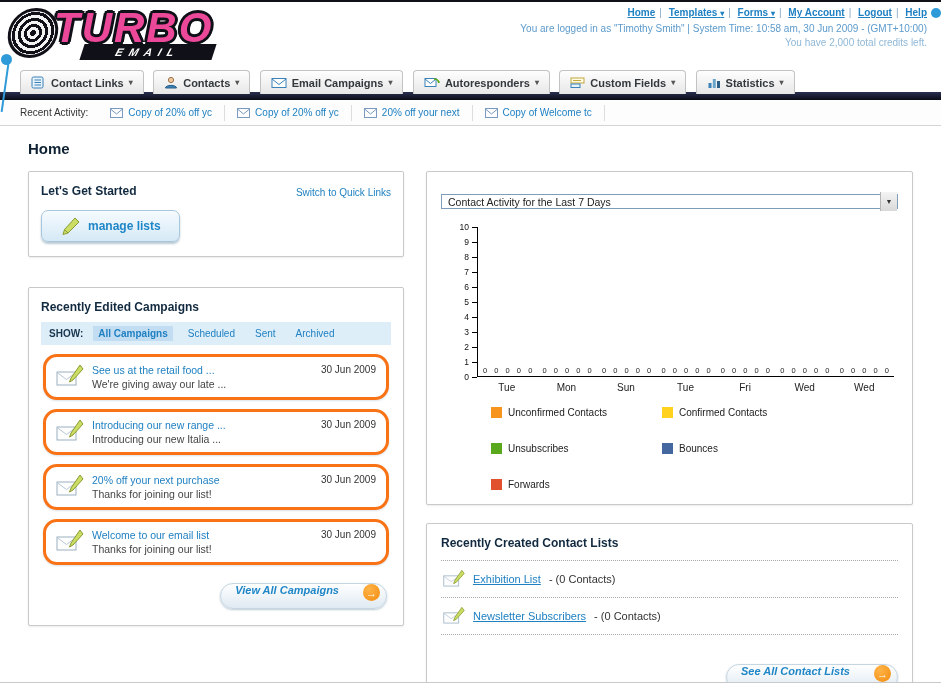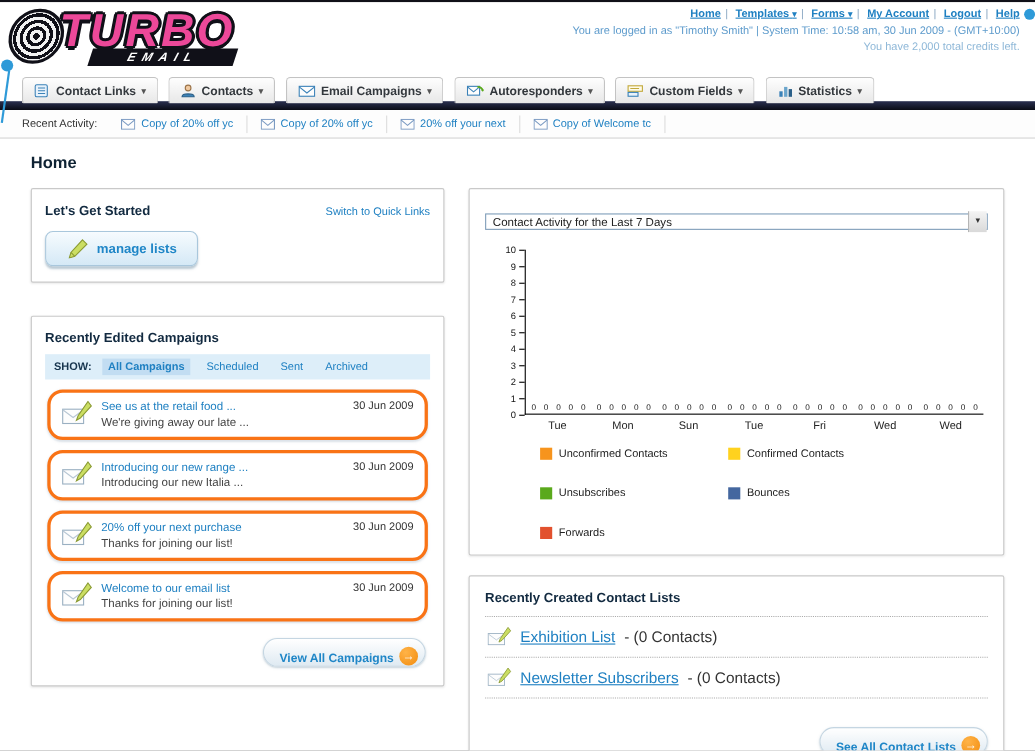--- a/index.html
+++ b/index.html
@@ -99,24 +99,24 @@
     display: flex; align-items: flex-start; gap: 8px; padding: 7px 10px; margin: 9px 2px;
     border: 3px solid #f97316; border-radius: 14px; box-shadow: 0 1px 2px rgba(150,170,190,0.35);
     background: #fff;
   }
   .camp-texts { flex: 1; }
   .camp-title { font-size: 10.5px; color: #1f80c2; text-decoration: none; display: block; }
   .camp-sub { font-size: 10.5px; color: #444; margin-top: 2px; }
   .camp-date { font-size: 10px; color: #333; white-space: nowrap; }
   .viewall-row { text-align: right; padding: 6px 4px 10px 0; }
   .pill-btn {
-    display: inline-flex; align-items: flex-end; gap: 5px; height: 26px; padding: 0 6px 0 14px;
+    display: inline-flex; align-items: flex-start; gap: 24px; height: 26px; padding: 0 6px 0 14px;
     border: 1px solid #c5d6e2; border-radius: 14px;
     background: linear-gradient(#ffffff, #dfeaf2); box-shadow: 0 1px 2px rgba(120,150,170,0.5);
-    font-size: 11px; font-weight: bold; color: #1f86c7; cursor: pointer; text-decoration: none;
+    font-size: 11px; font-weight: bold; color: #1f86c7; cursor: pointer; text-decoration: none; font-style: italic;
   }
   .orange-circle {
     width: 17px; height: 17px; border-radius: 50%; background: radial-gradient(circle at 35% 30%, #ffb347, #f28c0f);
     color: #fff; font-size: 11px; display: inline-flex; align-items: center; justify-content: center; font-weight: bold;
   }
 
   
   .stats { padding: 12px 14px 10px 14px; margin-bottom: 18px; }
   .stats-select {
     margin-top: 10px; height: 15px; border: 1px solid #7f9db9; background: #fff;
@@ -142,21 +142,21 @@
   .x-labels { display: flex; margin-left: 26px; }
   .day-label { flex: 1; text-align: center; font-size: 10px; color: #222; padding-top: 5px; }
   .chart-legend { margin: 14px 0 4px 40px; display: flex; flex-wrap: wrap; row-gap: 8px; gap: 25px; }
   .legend-item { display: flex; align-items: center; gap: 6px; width: 146px; }
   .legend-swatch { width: 11px; height: 11px; display: inline-block; }
   .legend-name { font-size: 10px; color: #222; }
 
   
   .contact-lists { padding: 12px 14px 12px 14px; }
   .cl-list { margin-top: 10px; border-top: 1px dotted #aaa; }
-  .cl-row { display: flex; align-items: center; gap: 8px; padding: 8px 2px; border-bottom: 1px dotted #aaa; font-size: 14px; }
+  .cl-row { display: flex; align-items: center; gap: 8px; padding: 8px 2px; border-bottom: 1px dotted #aaa; font-size: 11px; }
   .cl-link { color: #1f80c2; text-decoration: underline; }
   .cl-suffix { color: #333; }
   .cl-btn-row { text-align: right; padding-top: 26px; }
 </style>
 </head>
 <body>
 
 <div class="top-header">
   <div class="logo">
     <span class="logo-disc"></span>

